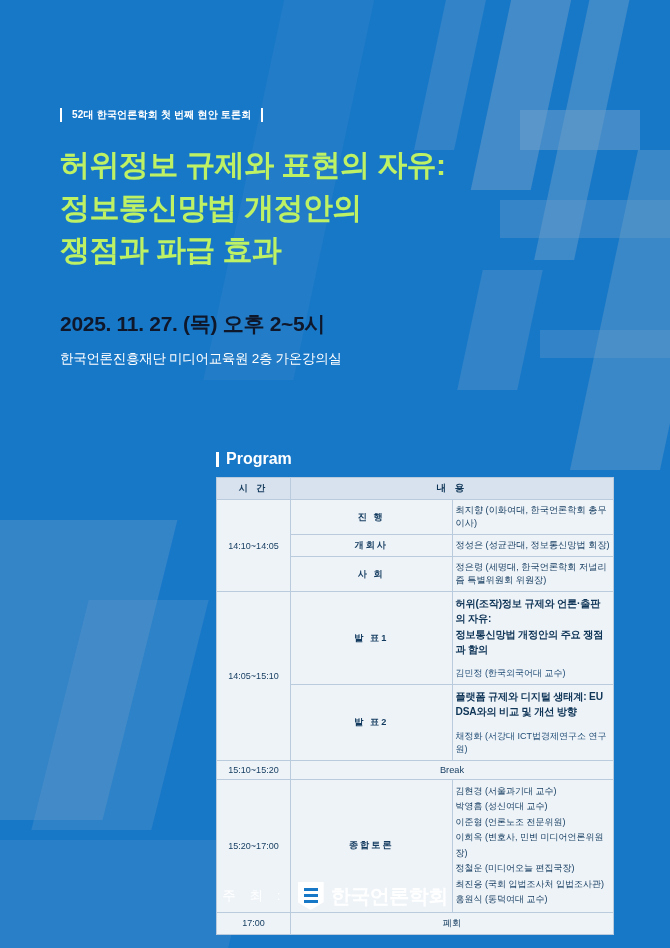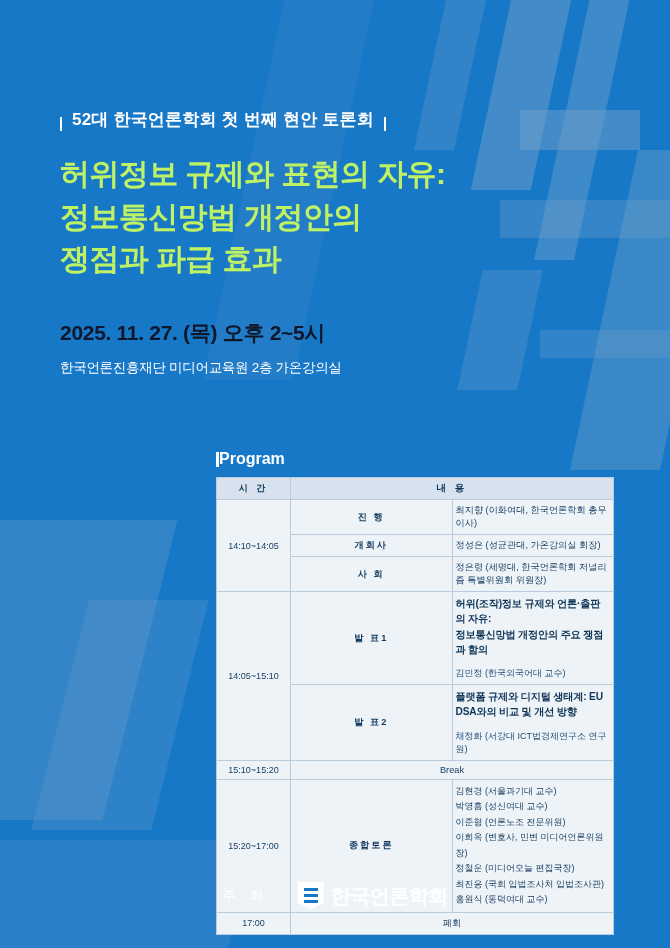--- a/index.html
+++ b/index.html
@@ -29,21 +29,21 @@
   .b7 { width: 260px; height: 300px; left: -120px; top: 520px; transform: skewX(-14deg); opacity:.32;}
   .b8 { width: 120px; height: 230px; left: 60px; top: 600px; transform: skewX(-14deg); opacity:.25;}
   .b9 { width: 300px; height: 120px; left: -60px; top: 840px; transform: skewX(-14deg); opacity:.22;}
   .b10{ width: 40px; height: 150px; left: 430px; top: 0px; transform: skewX(-12deg); opacity:.3;}
   .b11{ width: 150px; height: 28px; left: 540px; top: 330px; opacity:.3;}
   .b12{ width: 90px; height: 420px; left: 248px; top: -40px; transform: skewX(-12deg); opacity:.12;}
 
   
   .header { position: absolute; left: 60px; top: 108px; width: 560px; }
   .kicker {
-    color: #ffffff; font-size: 17px; font-weight: bold;
+    color: #ffffff; font-size: 10px; font-weight: bold;
     letter-spacing: .2px; display: flex; align-items: flex-end; gap: 10px;
   }
   .kicker .bar {
     display: inline-block; width: 2px; height: 14px; background: #ffffff;
   }
   .title {
     margin-top: 22px;
     color: #bef264; font-size: 30px; font-weight: bold; line-height: 1.42;
     letter-spacing: -0.6px;
   }
@@ -53,21 +53,21 @@
   }
   .venue {
     margin-top: 12px;
     color: #ffffff; font-size: 13.5px; letter-spacing: -0.3px;
   }
 
   
   .program-wrap { position: absolute; left: 216px; top: 450px; width: 398px; }
   .program-title {
     color: #ffffff; font-size: 16px; font-weight: bold;
-    display: flex; align-items: center; margin-bottom: 9px;
+    display: flex; align-items: center; gap: 7px; margin-bottom: 9px;
   }
   .program-title .bar { width: 3px; height: 15px; background: #ffffff; display: inline-block; }
 
   table.program {
     width: 398px; border-collapse: collapse;
     background: #eef3f8;
     font-size: 9.2px; color: #123a5e;
     table-layout: fixed;
   }
   table.program td, table.program th {
@@ -160,21 +160,21 @@
       </tr>
     </thead>
     <tbody>
       <tr>
         <td class="c-time" rowspan="3">14:10~14:05</td>
         <td class="c-role">진 행</td>
         <td class="c-body">최지향 (이화여대, 한국언론학회 총무이사)</td>
       </tr>
       <tr>
         <td class="c-role">개회사</td>
-        <td class="c-body">정성은 (성균관대, 가온강의실 회장)</td>
+        <td class="c-body">정성은 (성균관대, 정보통신망법 회장)</td>
       </tr>
       <tr>
         <td class="c-role">사 회</td>
         <td class="c-body">정은령 (세명대, 한국언론학회 저널리즘 특별위원회 위원장)</td>
       </tr>
 
       <tr>
         <td class="c-time tall" rowspan="2">14:05~15:10</td>
         <td class="c-role">발 표1</td>
         <td class="c-body">

